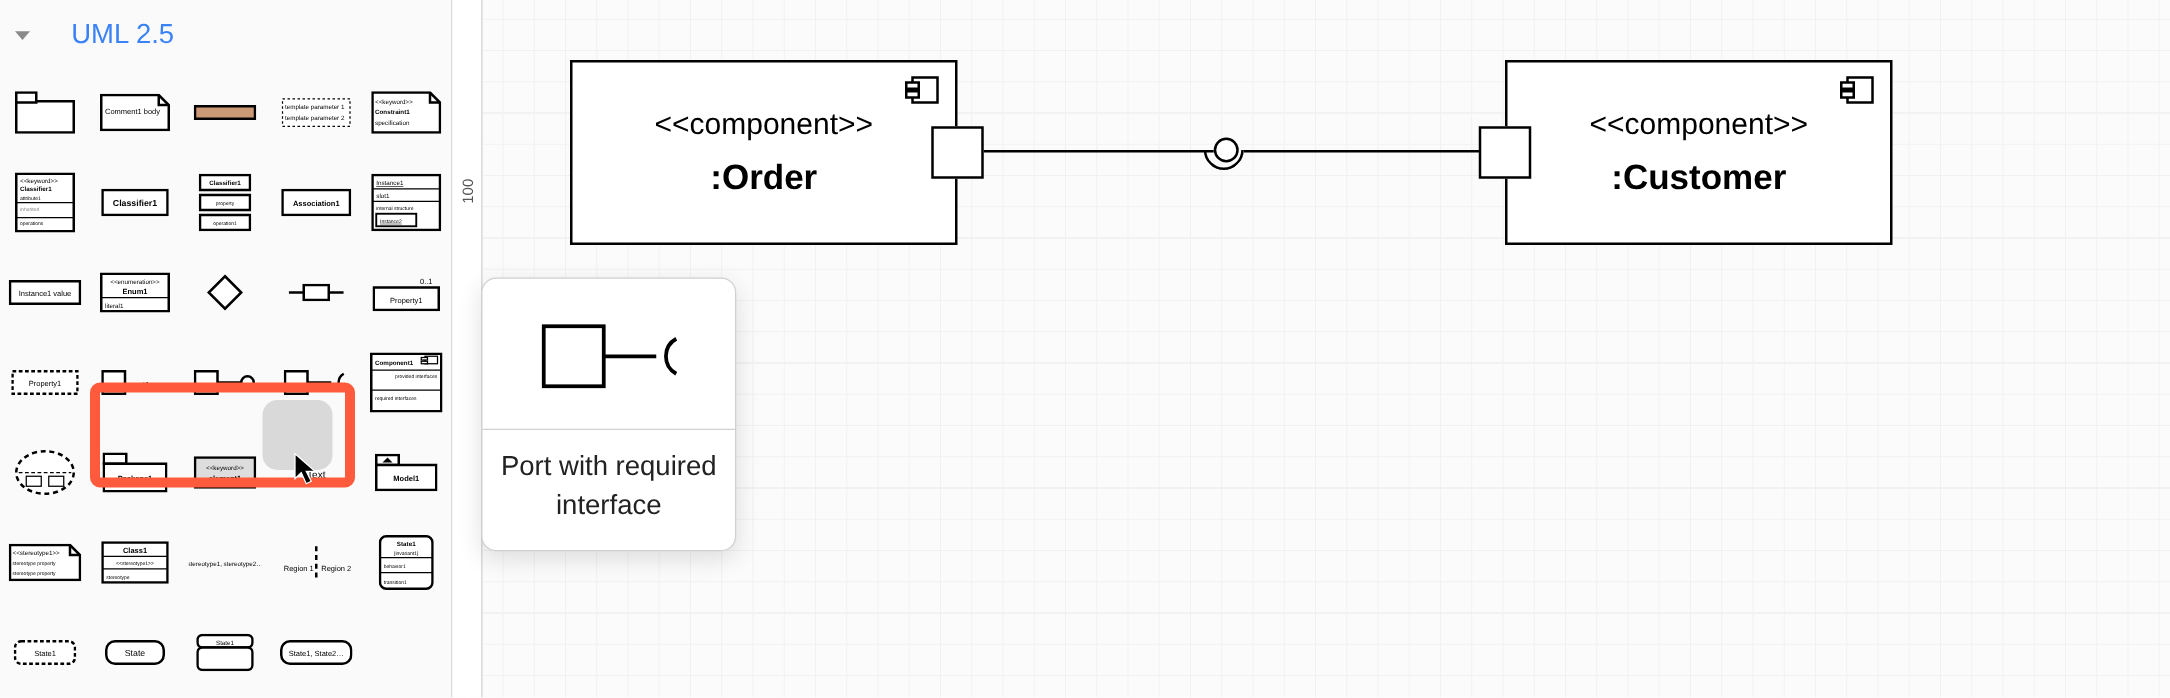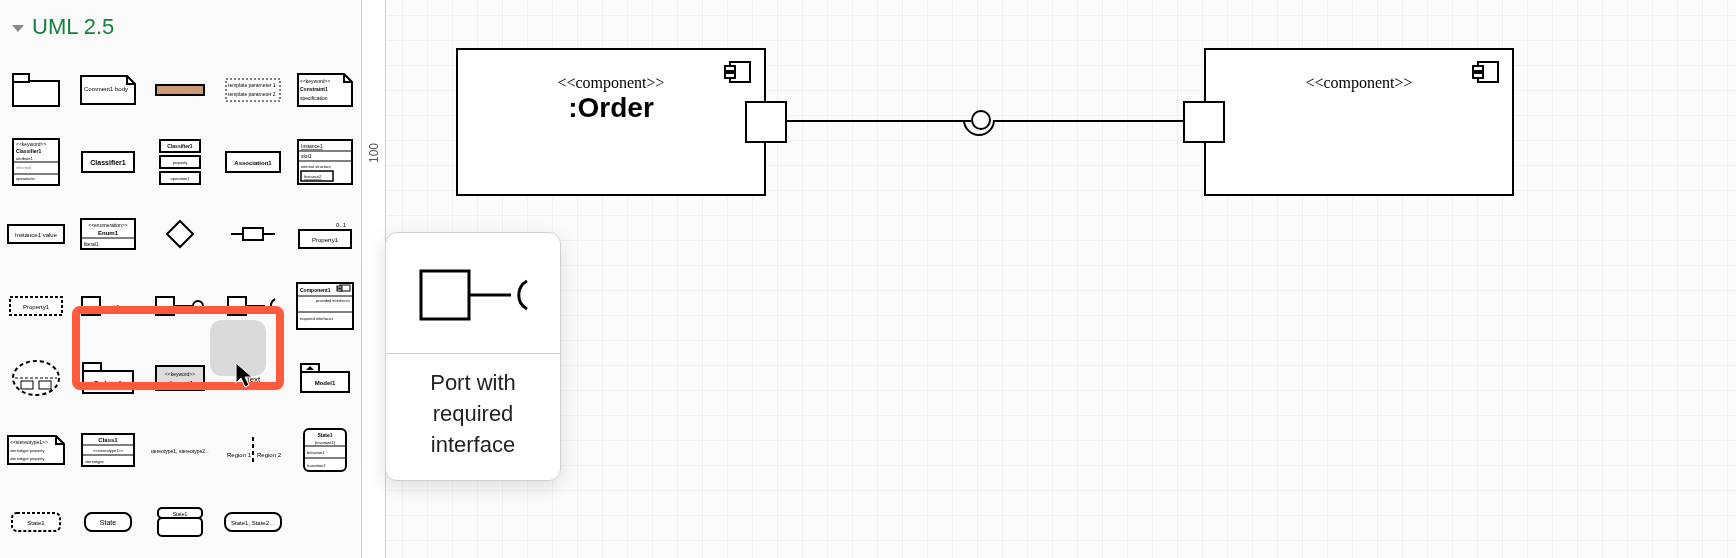--- a/index.html
+++ b/index.html
@@ -3,21 +3,21 @@
 <meta charset="utf-8">
 <style>
   * { box-sizing: border-box; margin: 0; padding: 0; }
   html, body { height: 100%; font-family: -apple-system, Helvetica, Arial, sans-serif; }
   body { display: flex; width: 1736px; height: 558px; background: #fff; overflow: hidden; }
 
   
   .sidebar { width: 362px; height: 100%; background: #fafafa; border-right: 1px solid #d0d0d0; display: flex; flex-direction: column; }
   .sidebar-header { display: flex; align-items: center; gap: 8px; padding: 14px 12px 16px 12px; }
   .sidebar-header .chev { width: 0; height: 0; border-top: 7px solid #8a8a8a; border-left: 6px solid transparent; border-right: 6px solid transparent; margin-top: 2px; }
-  .sidebar-header .title { font-size: 22px; font-weight: 500; color: #15803d; }
+  .sidebar-header .title { font-size: 22px; font-weight: 500; color: #3b82f6; margin-left: 25px; }
 
   .palette { flex: 1; padding: 4px 6px 6px 6px; display: grid; grid-template-columns: repeat(5, 1fr); grid-auto-rows: 60px; column-gap: 2px; row-gap: 4px; position: relative; font-size: 6px; gap: 12px; }
   .shape { display: flex; align-items: center; justify-content: center; cursor: pointer; position: relative; }
   .shape svg { max-width: 100%; max-height: 100%; }
 
   .highlight-box { position: absolute; left: 72px; top: 250px; width: 212px; height: 84px; border: 8px solid #ff5a3c; border-radius: 8px; pointer-events: none; z-index: 5; }
   .cursor-pointer { position: absolute; left: 235px; top: 306px; z-index: 6; pointer-events: none; }
   .hover-bg { position: absolute; left: 210px; top: 264px; width: 56px; height: 56px; background: #d9d9d9; border-radius: 12px; z-index: 0; }
 
   
@@ -28,38 +28,38 @@
       linear-gradient(#eaeaea 1px, transparent 1px),
       linear-gradient(90deg, #eaeaea 1px, transparent 1px);
     background-size: 25px 25px, 25px 25px, 100px 100px, 100px 100px;
     background-position: -10px -10px, -10px -10px, -10px -10px, -10px -10px;
   }
   .ruler-left { position: absolute; left: 0; top: 0; width: 24px; height: 100%; background: #fff; border-right: 1px solid #d0d0d0; }
   .ruler-tick { position: absolute; left: 0; width: 24px; text-align: center; font-size: 12px; color: #555; transform: rotate(-90deg); transform-origin: center; }
   .ruler-t1 { top: 146px; }
 
   .component-box { position: absolute; background: #fff; border: 2px solid #000; }
-  .component-box .stereo { font-size: 16px; text-align: center; margin-top: 24px; font-family: Liberation Serif, serif; }
-  .component-box .name  { font-size: 28px; font-weight: 700; text-align: center; margin-top: 0; }
+  .component-box .stereo { font-size: 24px; text-align: center; margin-top: 36px; }
+  .component-box .name  { font-size: 28px; font-weight: 700; text-align: center; margin-top: 12px; }
   .comp-icon { position: absolute; top: 10px; right: 12px; }
 
   .comp1 { left: 94px;  top: 48px; width: 310px; height: 148px; }
   .comp2 { left: 842px; top: 48px; width: 310px; height: 148px; }
 
   .port-box { position: absolute; width: 42px; height: 42px; background: #fff; border: 2px solid #000; }
   .port1 { left: 383px; top: 101px; }
   .port2 { left: 821px; top: 101px; }
 
   .connector-line { position: absolute; top: 120px; left: 425px; width: 184px; height: 0; border-top: 2px solid #000; }
   .connector-line2 { position: absolute; top: 120px; left: 633px; width: 189px; height: 0; border-top: 2px solid #000; }
   .ball { position: absolute; top: 110px; left: 609px; width: 20px; height: 20px; border: 2px solid #000; border-radius: 50%; background: #fff; }
   .socket { position: absolute; top: 104px; left: 601px; width: 32px; height: 32px; border: 2px solid #000; border-radius: 50%; border-right-color: transparent; border-top-color: transparent; transform: rotate(-45deg); background: transparent; }
 
   
-  .tooltip-card { position: absolute; left: 23px; top: 232px; width: 176px; background: #fff; border: 1px solid #d0d0d0; border-radius: 12px; box-shadow: 0 6px 20px rgba(0,0,0,.12); z-index: 20; overflow: hidden; }
+  .tooltip-card { position: absolute; left: 23px; top: 222px; width: 204px; background: #fff; border: 1px solid #d0d0d0; border-radius: 12px; box-shadow: 0 6px 20px rgba(0,0,0,.12); z-index: 20; overflow: hidden; }
   .tooltip-preview { height: 120px; display: flex; align-items: center; justify-content: center; }
   .tooltip-divider { border-top: 1px solid #d0d0d0; }
   .tooltip-label { padding: 14px 12px 20px; font-size: 22px; line-height: 1.4; color: #222; text-align: center; }
 </style>
 </head>
 <body>
 
 <div class="sidebar">
   <div class="sidebar-header">
     <div class="chev"></div>
@@ -354,20 +354,21 @@
   </div>
   <div class="port-box port1"></div>
 
   <div class="component-box comp2">
     <svg class="comp-icon" width="28" height="24">
         <rect x="6" y="2" width="20" height="20" fill="#fff" stroke="#000" stroke-width="2"></rect>
         <rect x="1" y="6" width="10" height="5" fill="#fff" stroke="#000" stroke-width="2"></rect>
         <rect x="1" y="13" width="10" height="5" fill="#fff" stroke="#000" stroke-width="2"></rect>
       </svg>
     <div class="stereo">&lt;&lt;component&gt;&gt;</div>
+    <div class="name">:Customer</div>
   </div>
   <div class="port-box port2"></div>
 
   <div class="connector-line"></div>
   <div class="socket"></div>
   <div class="ball"></div>
   <div class="connector-line2"></div>
 
   <div class="tooltip-card">
     <div class="tooltip-preview">

